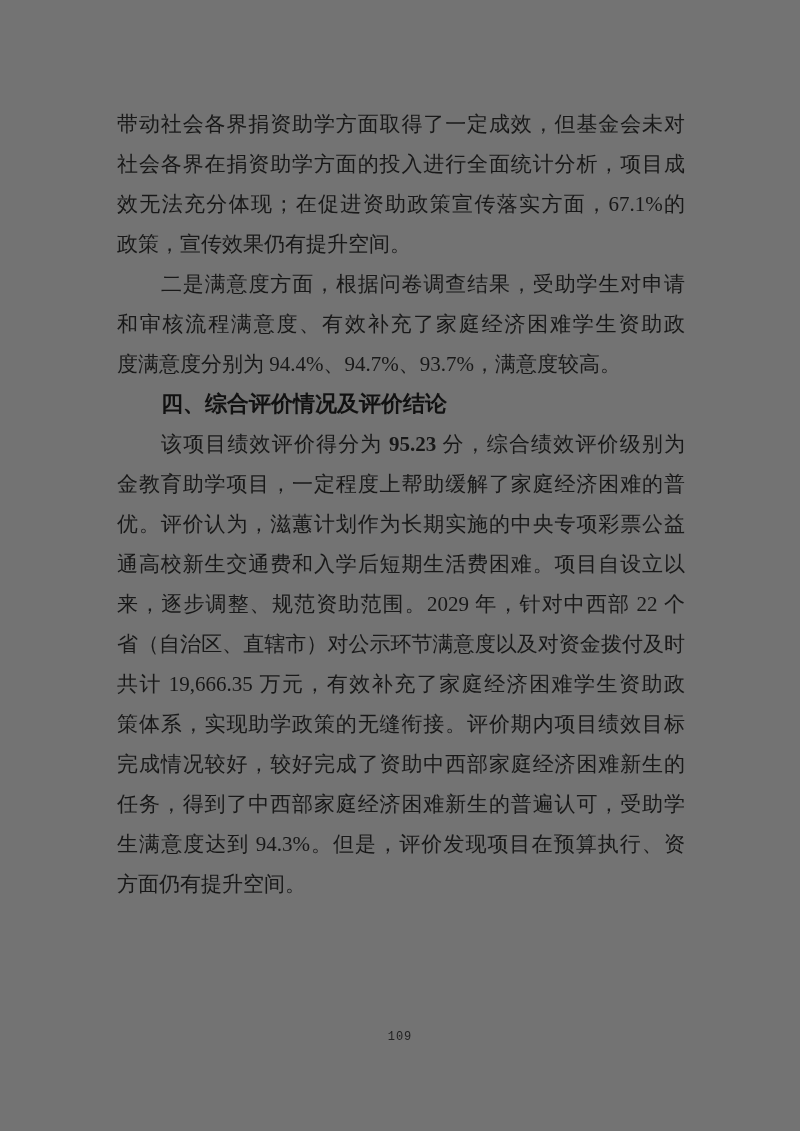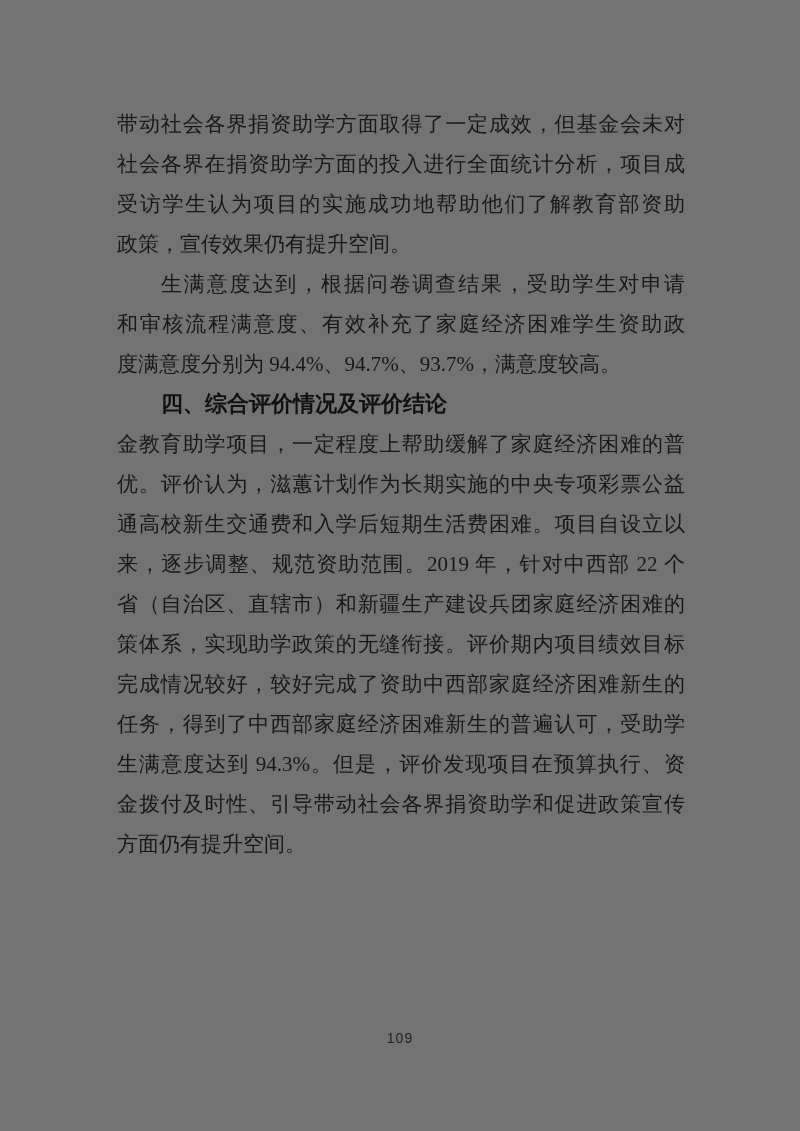--- a/index.html
+++ b/index.html
@@ -47,45 +47,46 @@
   }
   .line b {
     font-weight: 700;
   }
   .page-number {
     position: absolute;
     left: 0;
     top: 1030px;
     width: 100%;
     text-align: center;
-    font-size: 14px;
+    font-size: 12px;
     letter-spacing: 1px;
     color: #222222;
-    font-family: Liberation Sans, sans-serif;
+    font-family: Liberation Mono, monospace;
   }
 </style>
 </head>
 <body>
 
 <div class="page">
   <div class="doc-body">
       <div class="line just"><span>带动社会各界捐资助学方面取得了一定成效，但基金会未对</span></div>
       <div class="line just"><span>社会各界在捐资助学方面的投入进行全面统计分析，项目成</span></div>
-      <div class="line just"><span>受访学生认为项目的实施成功地帮助他们了解教育部资助</span></div>
+      <div class="line just"><span>效无法充分体现；在促进资助政策宣传落实方面，67.1%的</span></div>
       <div class="line"><span>政策，宣传效果仍有提升空间。</span></div>
-      <div class="line indent just"><span>生满意度达到，根据问卷调查结果，受助学生对申请</span></div>
+      <div class="line indent just"><span>二是满意度方面，根据问卷调查结果，受助学生对申请</span></div>
       <div class="line just"><span>和审核流程满意度、有效补充了家庭经济困难学生资助政</span></div>
       <div class="line"><span>度满意度分别为 94.4%、94.7%、93.7%，满意度较高。</span></div>
       <div class="line heading indent"><span>四、综合评价情况及评价结论</span></div>
+      <div class="line indent just"><span>该项目绩效评价得分为 </span><b>95.23</b><span> 分，综合绩效评价级别为</span></div>
       <div class="line just"><span>金教育助学项目，一定程度上帮助缓解了家庭经济困难的普</span></div>
       <div class="line just"><span>优。评价认为，滋蕙计划作为长期实施的中央专项彩票公益</span></div>
       <div class="line just"><span>通高校新生交通费和入学后短期生活费困难。项目自设立以</span></div>
-      <div class="line just"><span>来，逐步调整、规范资助范围。2019 年，针对中西部 22 个</span></div>
-      <div class="line just"><span>省（自治区、直辖市）和新疆生产建设兵团家庭经济困难的</span></div>
+      <div class="line just"><span>来，逐步调整、规范资助范围。2029 年，针对中西部 22 个</span></div>
+      <div class="line just"><span>省（自治区、直辖市）对公示环节满意度以及对资金拨付及时</span></div>
+      <div class="line just"><span>共计 19,666.35 万元，有效补充了家庭经济困难学生资助政</span></div>
       <div class="line just"><span>策体系，实现助学政策的无缝衔接。评价期内项目绩效目标</span></div>
       <div class="line just"><span>完成情况较好，较好完成了资助中西部家庭经济困难新生的</span></div>
       <div class="line just"><span>任务，得到了中西部家庭经济困难新生的普遍认可，受助学</span></div>
       <div class="line just"><span>生满意度达到 94.3%。但是，评价发现项目在预算执行、资</span></div>
-      <div class="line just"><span>金拨付及时性、引导带动社会各界捐资助学和促进政策宣传</span></div>
       <div class="line"><span>方面仍有提升空间。</span></div>
     </div>
   <div class="page-number">109</div>
 </div>
 
 </body></html>

